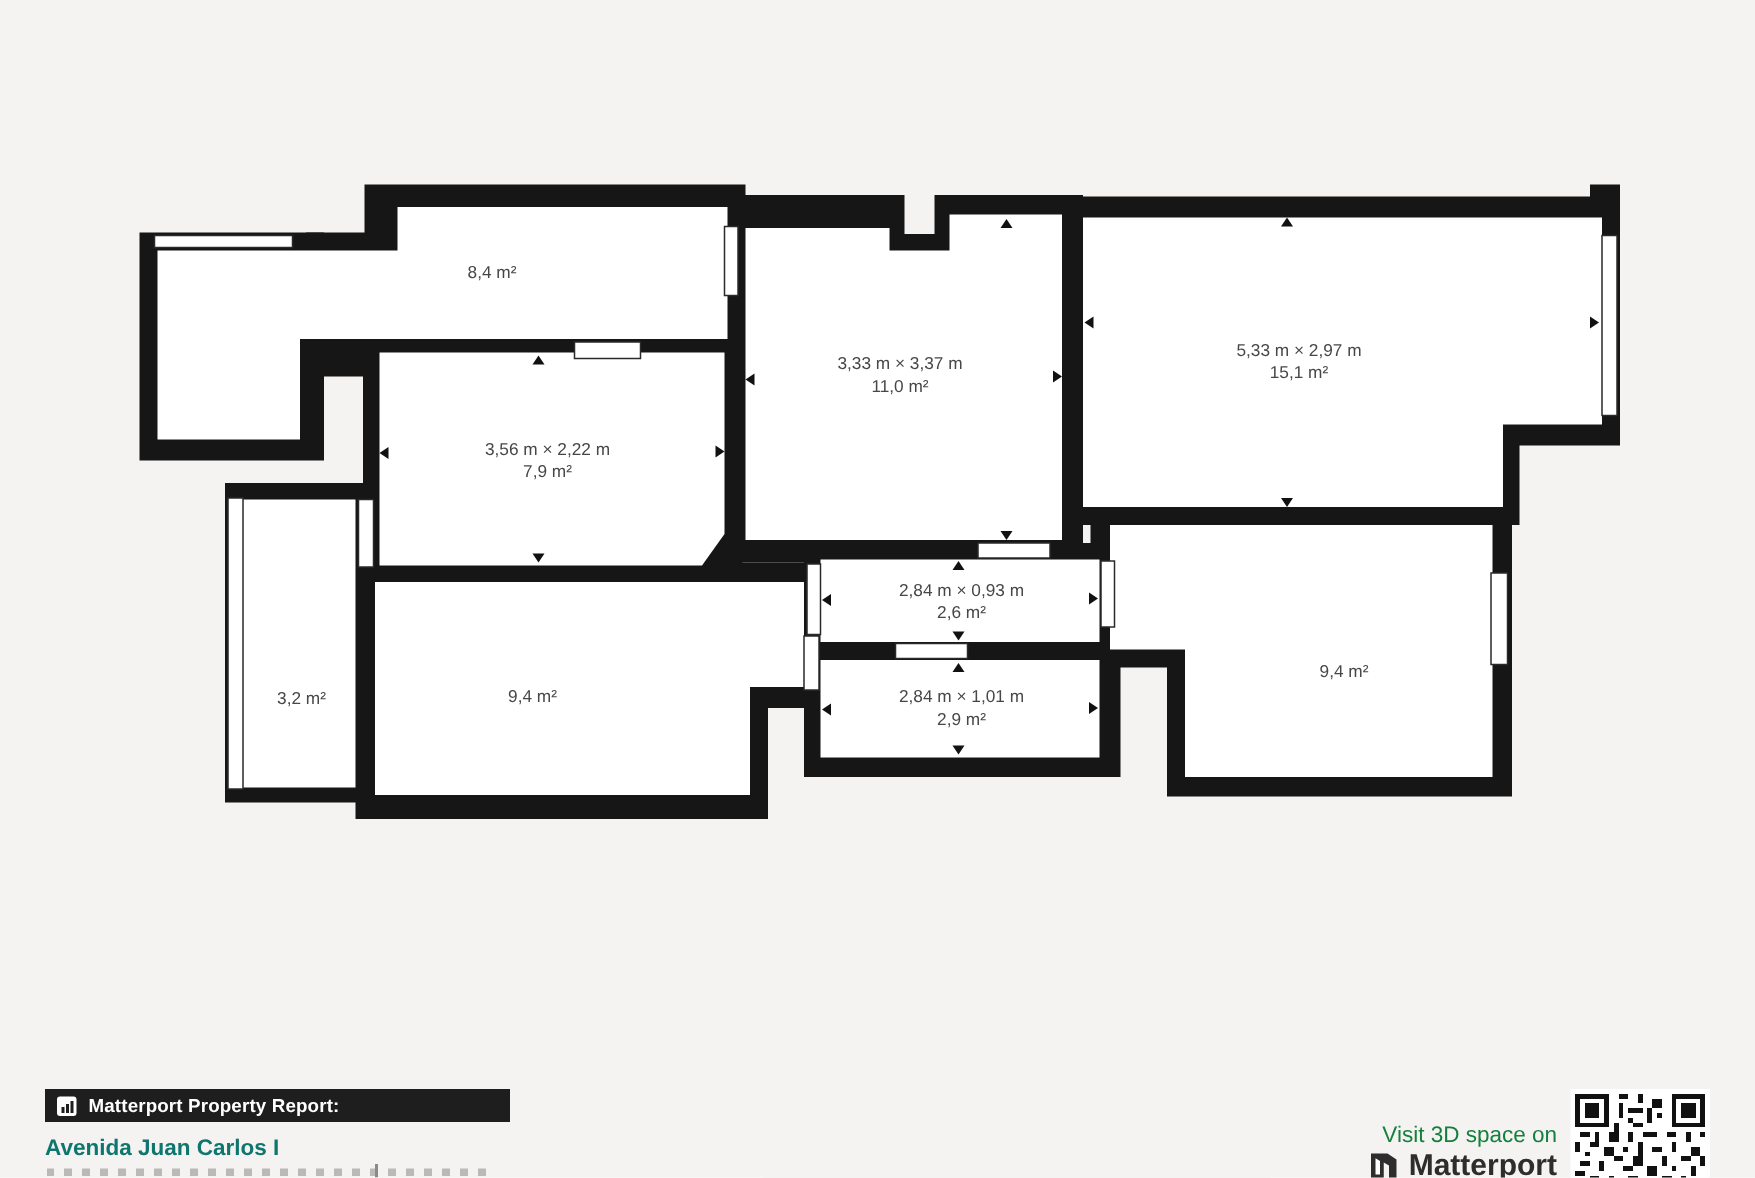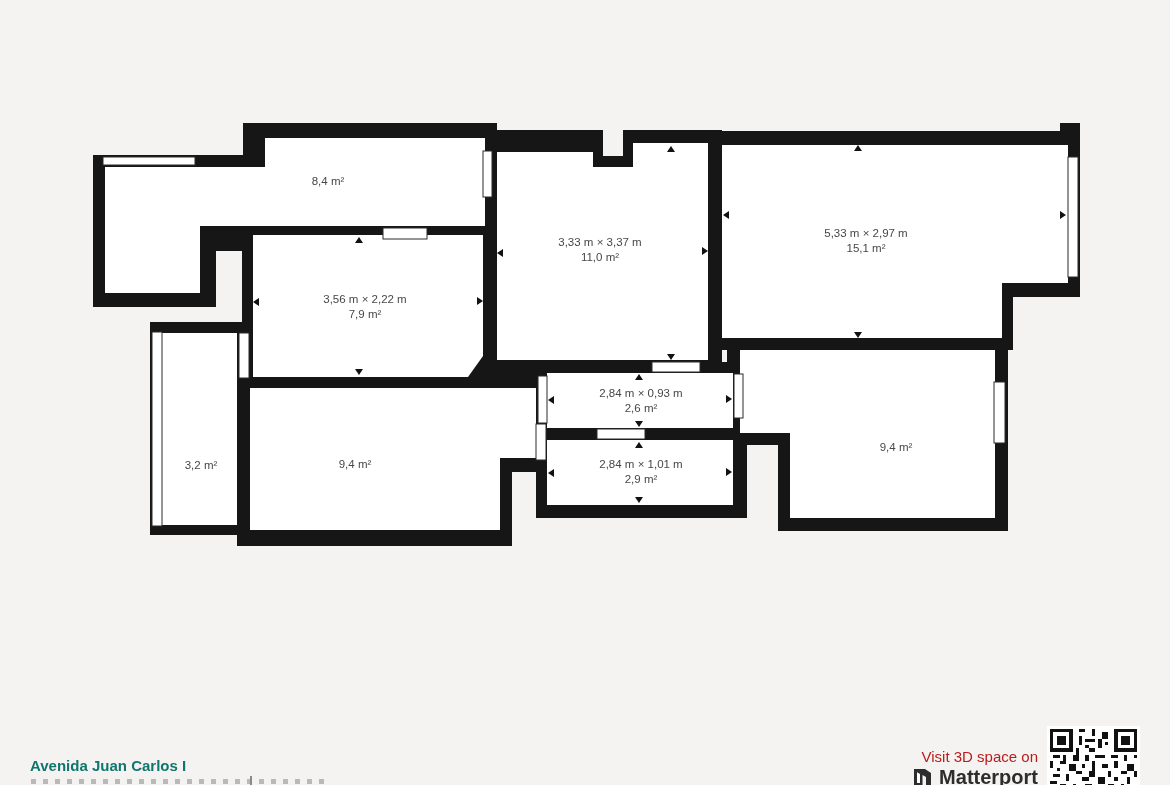--- a/index.html
+++ b/index.html
@@ -12,21 +12,21 @@
   .badge-icon{width:13px;height:13px;background:#ffffff;border-radius:2px;position:relative;flex:0 0 auto;}
   .badge-icon span{position:absolute;bottom:2px;width:2px;background:#1e1e1e;}
   .badge-icon .b1{left:2.5px;height:4px;}
   .badge-icon .b2{left:5.5px;height:6px;}
   .badge-icon .b3{left:8.5px;height:8px;}
   .badge-label{color:#ffffff;font-size:12.5px;font-weight:bold;letter-spacing:.1px;}
   .address{position:absolute;left:30px;top:757px;font-size:15px;font-weight:bold;color:#0f766e;}
   .cutoff-line{position:absolute;left:31px;top:779px;width:296px;height:5px;opacity:.55;
     background:repeating-linear-gradient(90deg,#8a8a8a 0 5px,transparent 5px 12px);}
   .cutoff-tick{position:absolute;left:250px;top:776px;width:2px;height:9px;background:#8a8a8a;}
-  .visit-text{position:absolute;top:748px;left:906px;width:132px;text-align:right;font-size:15px;color:#b91c1c;}
+  .visit-text{position:absolute;top:748px;left:906px;width:132px;text-align:right;font-size:15px;color:#15803d;}
   .mp-logo-row{position:absolute;top:766px;left:906px;width:132px;display:flex;justify-content:flex-end;
     align-items:center;gap:6px;font-size:20px;font-weight:bold;color:#2d2d2d;}
   .qr-box{position:absolute;left:1047px;top:726px;width:93px;height:93px;background:#ffffff;}
 </style>
 </head>
 <body>
 
 <div class="screen">
 
   <svg class="plan-svg" width="1170" height="785" viewBox="0 0 1170 785">
@@ -121,20 +121,28 @@
       <text class="room-label" x="641" y="483">2,9 m²</text>
 
       <text class="room-label" x="201" y="469">3,2 m²</text>
 
       <text class="room-label" x="355" y="468">9,4 m²</text>
 
       <text class="room-label" x="896" y="451">9,4 m²</text>
     </g>
   </svg>
 
+  <div class="report-badge">
+    <span class="badge-icon">
+      <span class="b1"></span>
+        <span class="b2"></span>
+        <span class="b3"></span>
+    </span>
+    <span class="badge-label">Matterport Property Report:</span>
+  </div>
 
   <div class="address">Avenida Juan Carlos I</div>
 
   <div class="cutoff-line"></div>
   <div class="cutoff-tick"></div>
 
   <div class="visit-text">Visit 3D space on</div>
 
   <div class="mp-logo-row">
     <svg width="21" height="21" viewBox="0 0 21 21">

